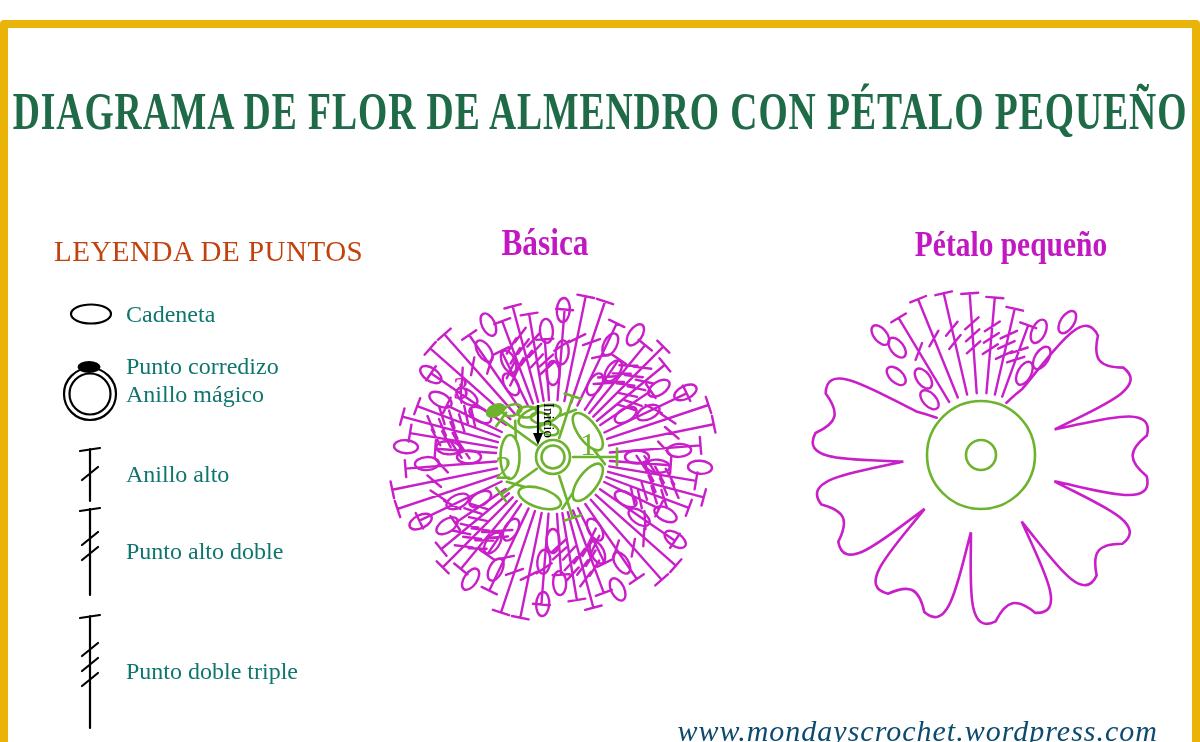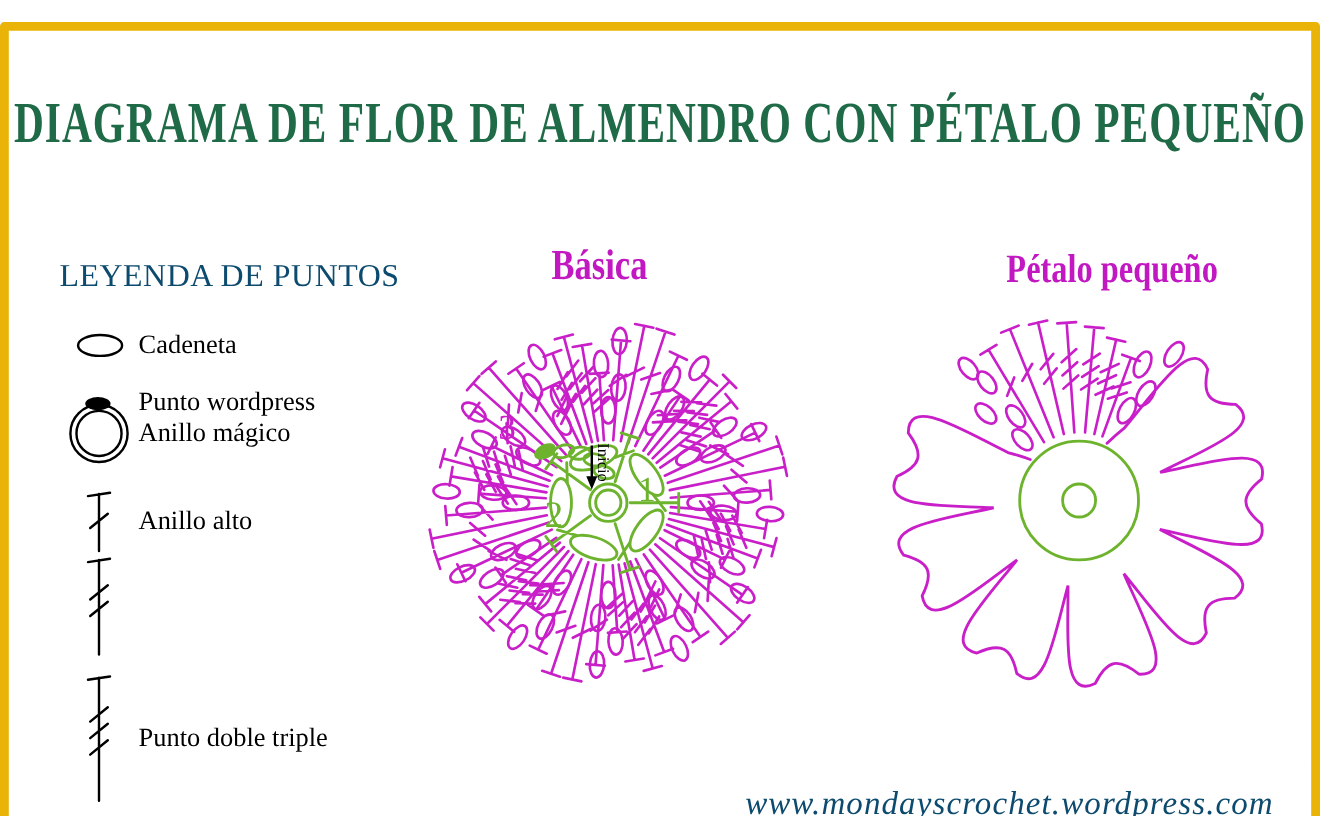--- a/index.html
+++ b/index.html
@@ -2,25 +2,25 @@
 <html><head>
 <meta charset="utf-8">
 <style>
   html,body{margin:0;padding:0;background:#ffffff;}
   .page{position:relative;width:1200px;height:742px;background:#ffffff;
         border:8px solid #eab308;border-radius:4px;box-sizing:border-box;
         font-family:Liberation Serif, serif;overflow:hidden;margin-top:20px;}
   .title{position:absolute;left:50%;top:52px;white-space:nowrap;
          transform:translateX(-50%) scale(0.94,1.32);transform-origin:center top;
          font-size:40px;font-weight:bold;letter-spacing:1px;color:#1f6b47;margin:0;}
-  .legend-heading{position:absolute;left:46px;top:207px;font-size:29px;color:#0c4a6e;
+  .legend-heading{position:absolute;left:46px;top:207px;font-size:29px;color:#c2410c;
          font-weight:normal;letter-spacing:.5px;margin:0;}
   .lrow{position:absolute;left:54px;display:flex;align-items:center;}
   .lsym{width:58px;display:flex;justify-content:center;flex:0 0 58px;}
-  .llabel{font-size:24px;color:#000000;margin-left:6px;white-space:nowrap;}
+  .llabel{font-size:24px;color:#0f766e;margin-left:6px;white-space:nowrap;}
   .lsym svg{display:block;}
   .lsym .st{stroke:#000;stroke-width:2.2;fill:none;stroke-linecap:round;}
   .dlabel{position:absolute;white-space:nowrap;color:#c218c2;font-weight:bold;
           transform:translateX(-50%) scale(0.95,1.18);transform-origin:center top;}
   .basica-label{left:537px;top:193px;font-size:33px;}
   .petalo-label{left:1003px;top:195px;font-size:31px;}
   .url{position:absolute;right:34px;top:686px;font-size:30px;font-style:italic;
        color:#0c4a6e;letter-spacing:1px;white-space:nowrap;}
   svg.diagram{position:absolute;}
   #basica{left:350px;top:233px;}
@@ -44,21 +44,21 @@
       </span>
       <span class="llabel">Cadeneta</span>
     </div>
 
     <div class="lrow" style="top:325px;">
       <span class="lsym">
         <svg width="58" height="16">
             <ellipse cx="27" cy="8" rx="11.5" ry="6" fill="#000"></ellipse>
           </svg>
       </span>
-      <span class="llabel">Punto wordpress</span>
+      <span class="llabel">Punto corredizo</span>
     </div>
 
     <div class="lrow" style="top:337px;">
       <span class="lsym">
         <svg width="58" height="58">
             <circle class="st" cx="28" cy="29" r="26"></circle>
             <circle class="st" cx="28" cy="29" r="20.5"></circle>
           </svg>
       </span>
       <span class="llabel">Anillo mágico</span>
@@ -72,20 +72,21 @@
       </span>
       <span class="llabel">Anillo alto</span>
     </div>
 
     <div class="lrow" style="top:475px;">
       <span class="lsym">
         <svg width="58" height="96">
           <path class="st" d="M28 6 L28 92 M18 8 L38 5 M20 42 L36 29 M20 57 L36 44"></path>
         </svg>
       </span>
+      <span class="llabel">Punto alto doble</span>
     </div>
 
     <div class="lrow" style="top:582px;">
       <span class="lsym">
         <svg width="58" height="122">
           <path class="st" d="M28 6 L28 118 M18 8 L38 5 M20 46 L36 33 M20 61 L36 48 M20 76 L36 63"></path>
         </svg>
       </span>
       <span class="llabel">Punto doble triple</span>
     </div>

